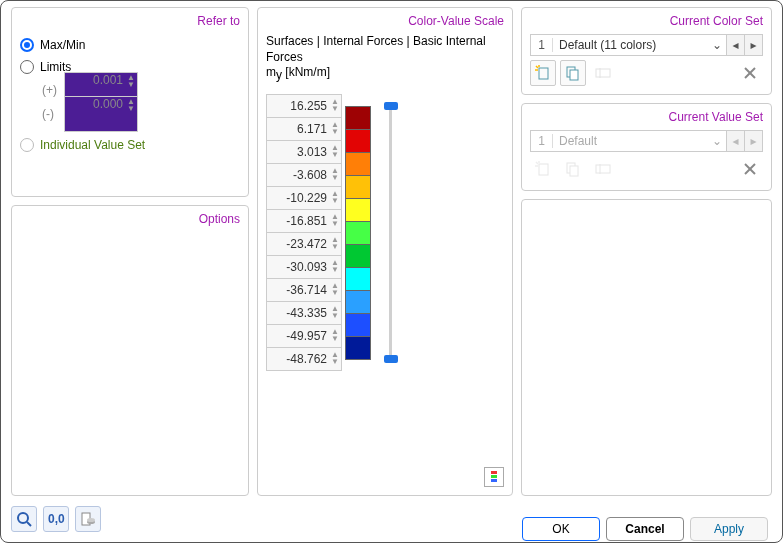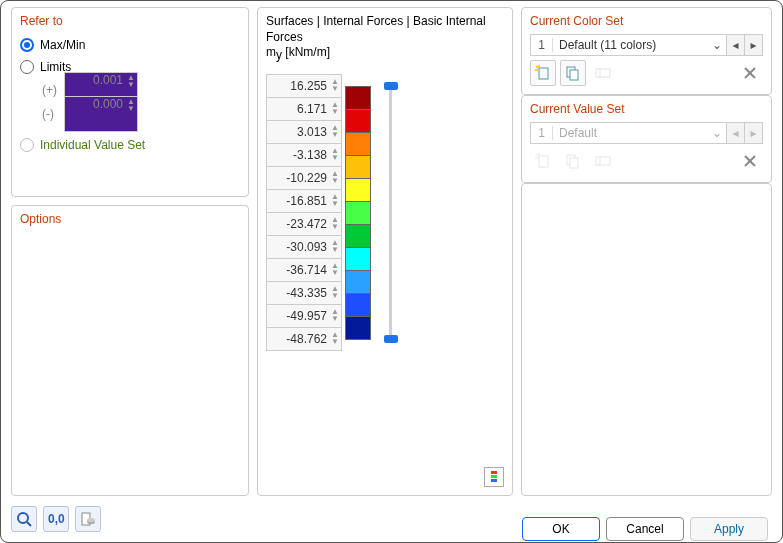--- a/index.html
+++ b/index.html
@@ -4,27 +4,27 @@
 <style>
   * { box-sizing: border-box; font-family: "Segoe UI", Tahoma, sans-serif; font-size: 12px; }
   html, body { margin:0; padding:0; background:#fff; }
   .window { width:783px; height:543px; border:1px solid #555; border-radius:8px; overflow:hidden; display:flex; flex-direction:column; background:#fff;}
   .titlebar { height:32px; display:flex; align-items:center; padding:0 2px 0 10px; }
   .titlebar .icon { width:16px; height:16px; margin-right:6px; display:flex; align-items:center; justify-content:center;}
   .titlebar .title { flex:1; font-size:12px; color:#000;}
   .winbtn { width:46px; height:30px; display:flex; align-items:center; justify-content:center; color:#000;}
   .content { flex:1; padding:6px 10px 0 10px; display:flex; gap:8px; }
   .panel { border:1px solid #ccc; border-radius:4px; padding:6px 8px 8px 8px; }
-  .panel-title { color:#c2410c; font-weight:400; font-size:12px; margin-bottom:6px;}
+  .panel-title { color:#a21caf; font-weight:400; font-size:12px; margin-bottom:6px;text-align:right;}
   .left { width:238px; display:flex; flex-direction:column; gap:8px;}
   .left .panel:first-child { height: 190px;}
   .left .panel.options { flex:1; }
   .mid { width:256px; display:flex; flex-direction:column;}
   .mid .panel { flex:1; }
-  .right { flex:1; display:flex; flex-direction:column; gap:0;}
+  .right { flex:1; display:flex; flex-direction:column; gap:8px;}
   .right .panel.grow { flex:1; }
   .radio-row { display:flex; align-items:center; gap:6px; height:22px; }
   .radio { width:14px; height:14px; border:1px solid #666; border-radius:50%; display:flex; align-items:center; justify-content:center; background:#fff;}
   .radio.checked { border:2px solid #0a66ff;}
   .radio.checked::after { content:""; width:6px; height:6px; border-radius:50%; background:#0a66ff;}
   .radio.disabled { border-color:#bbb;}
   .indent { padding-left:22px; display:flex; align-items:center; gap:6px; height:24px;}
   .sign { width:16px; color:#888;}
   .spin { width:74px; height:36px; border:1px solid #ccc; background:#4c1d95; display:flex; align-items:flex-start; padding-right:14px; padding-left:4px; position:relative; color:#888;}
   .spin .arrows { position:absolute; right:2px; top:1px; font-size:8px; line-height:7px; color:#999; display:flex; flex-direction:column;}
@@ -54,21 +54,21 @@
   .nav.disabled { color:#bbb;}
   .toolbar-row { display:flex; gap:4px; margin-top:4px; align-items:center;}
   .tbtn { width:26px; height:26px; border:1px solid transparent; display:flex; align-items:center; justify-content:center; border-radius:2px;}
   .tbtn.framed { border-color:#ccc; background:#fafafa;}
   .tbtn.dis svg, .tbtn.dis { opacity:.45;}
   .toolbar-row .spacer { flex:1;}
   .xbtn { width:26px; height:26px; display:flex; align-items:center; justify-content:center; color:#888; border:1px solid transparent;}
   .footer { height:46px; display:flex; align-items:center; padding:0 14px 0 10px; gap:6px;}
   .footer .spacer { flex:1;}
   .btn { height:24px; min-width:78px; border:1px solid #0a66ff; background:#fff; border-radius:4px; display:flex; align-items:center; justify-content:center; color:#000;margin-top:20px;}
-  .btn.secondary { border-color:#888;}
+  .btn.secondary { border-color:#888;font-weight:bold;}
   .btn.disabled { border-color:#ccc; color:#0369a1; background:#f7f7f7;}
   .ficon { width:26px; height:26px; border:1px solid #b7c6e0; border-radius:3px; display:flex; align-items:center; justify-content:center; background:#eef3fb;}
   .mid-inner { display:flex; flex-direction:column; height:100%;}
 </style>
 </head>
 <body>
 
 <div class="window">
 
 
@@ -106,41 +106,42 @@
         </div>
       </div>
       <div class="panel options">
         <div class="panel-title">Options</div>
       </div>
     </div>
 
     <div class="mid">
       <div class="panel">
        <div class="mid-inner">
+        <div class="panel-title">Color-Value Scale</div>
         <div class="subtitle">
           <span>Surfaces | Internal Forces | Basic Internal Forces</span><br>
           <span>m</span><sub>y</sub><span> [kNm/m]</span>
         </div>
         <div class="scale-wrap">
           <div class="scale-body">
             <div class="scale-values" id="scale-values">
                   <div class="scale-value">
                     <span style="flex:1;text-align:right">16.255</span>
                     <span class="arrows">▲<br>▼</span>
                   </div>
                   <div class="scale-value">
                     <span style="flex:1;text-align:right">6.171</span>
                     <span class="arrows">▲<br>▼</span>
                   </div>
                   <div class="scale-value">
                     <span style="flex:1;text-align:right">3.013</span>
                     <span class="arrows">▲<br>▼</span>
                   </div>
                   <div class="scale-value">
-                    <span style="flex:1;text-align:right">-3.138</span>
+                    <span style="flex:1;text-align:right">-3.608</span>
                     <span class="arrows">▲<br>▼</span>
                   </div>
                   <div class="scale-value">
                     <span style="flex:1;text-align:right">-10.229</span>
                     <span class="arrows">▲<br>▼</span>
                   </div>
                   <div class="scale-value">
                     <span style="flex:1;text-align:right">-16.851</span>
                     <span class="arrows">▲<br>▼</span>
                   </div>

